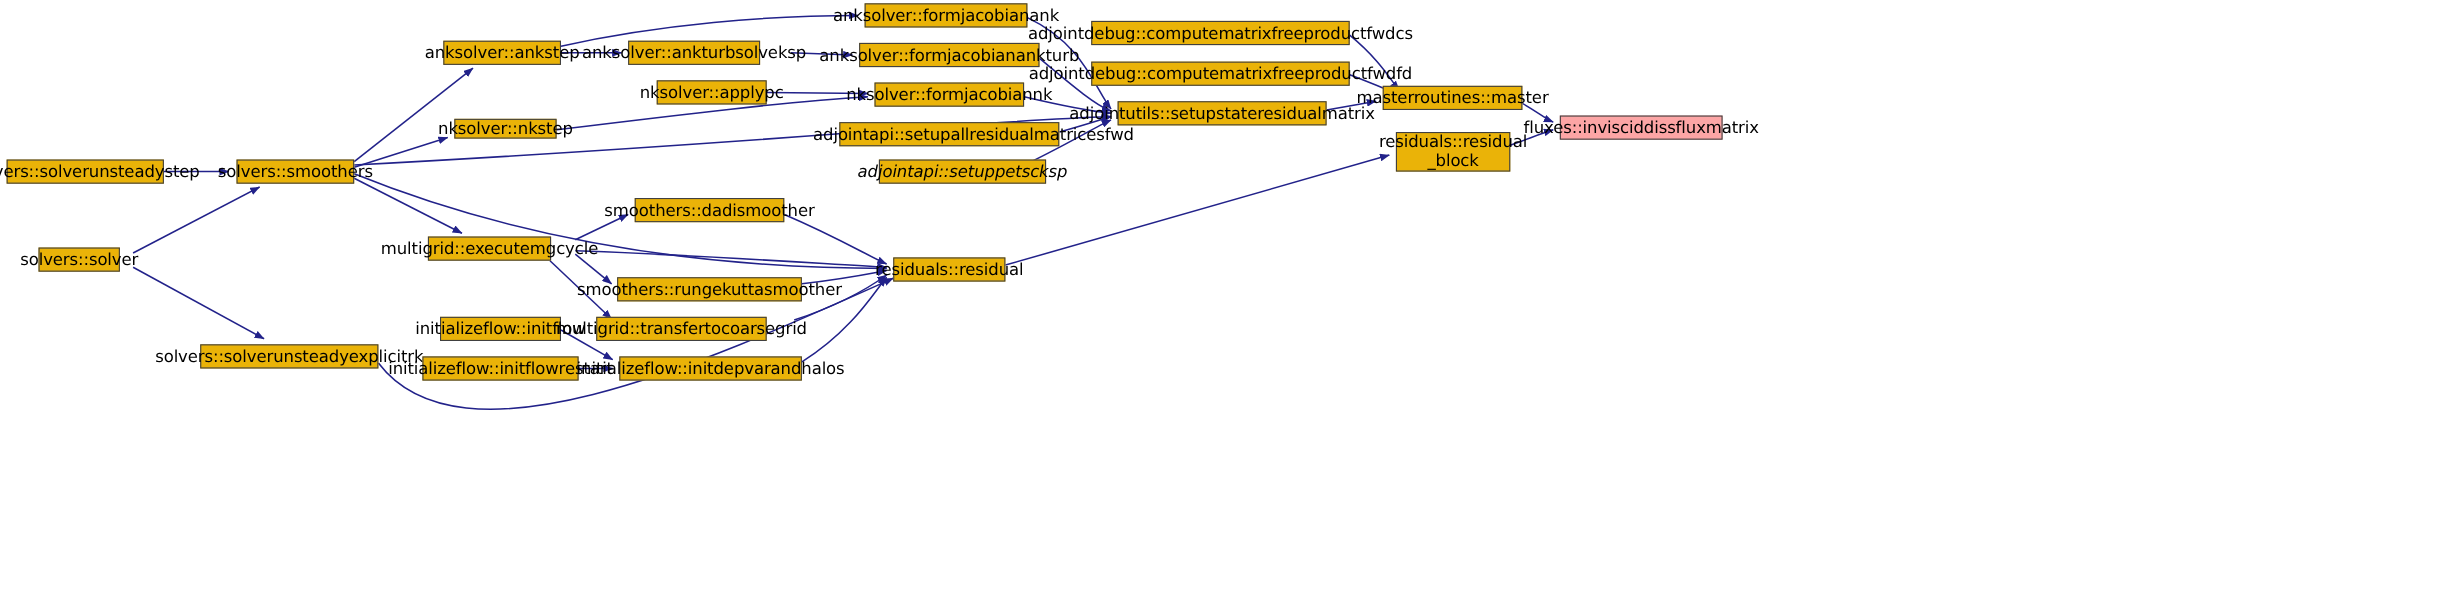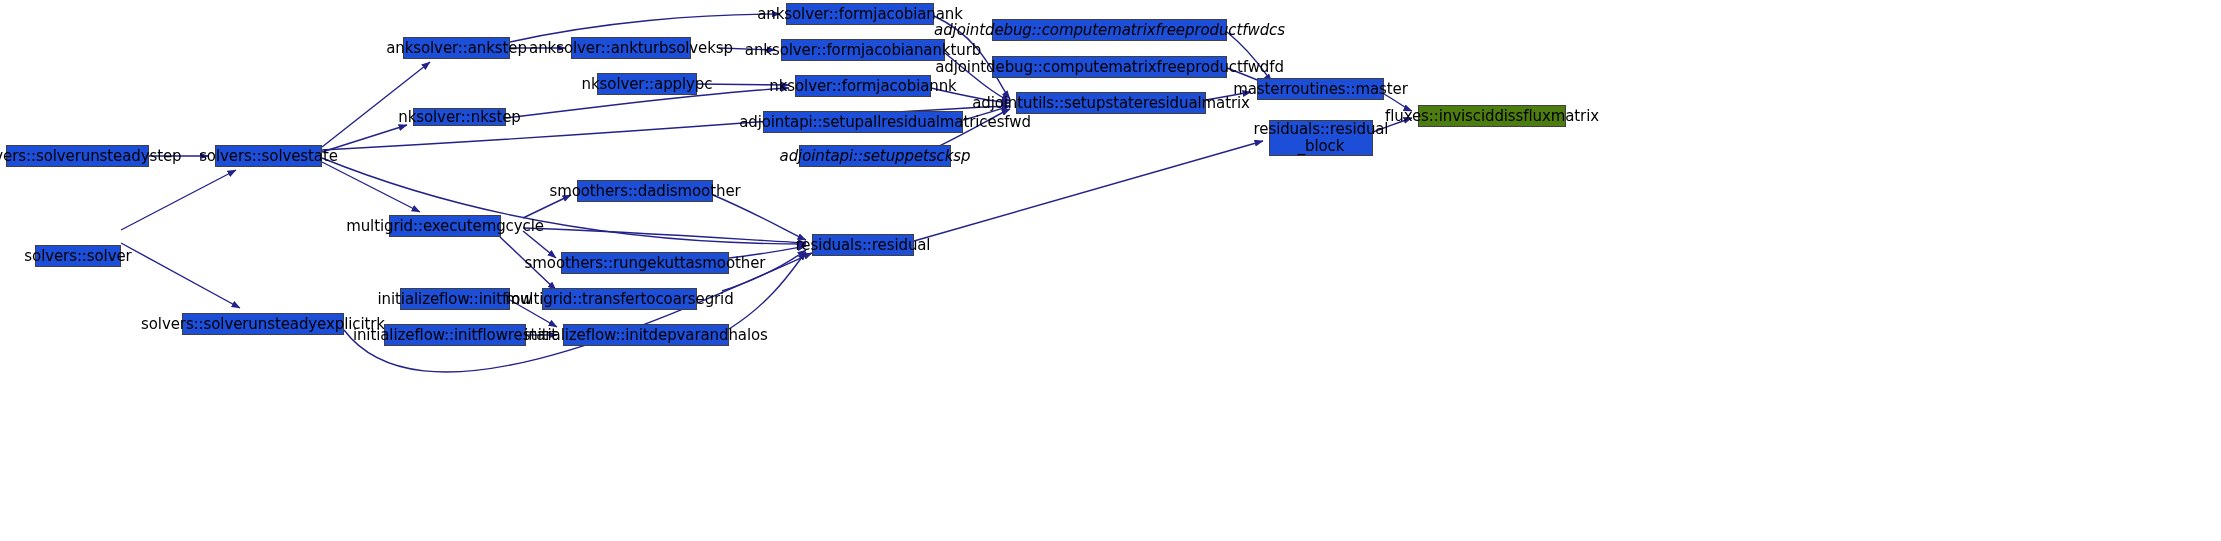--- a/index.html
+++ b/index.html
@@ -20,34 +20,34 @@
     left: 0;
     top: 0;
     width: 2221px;
     height: 541px;
     pointer-events: none;
   }
   .node {
     position: absolute;
     box-sizing: border-box;
     border: 1px solid #404040;
-    background: #1d4ed8;
+    background: #eab308;
     color: #000000;
     font-size: 15px;
     line-height: 1.12;
     display: flex;
     align-items: center;
     justify-content: center;
     text-align: center;
     white-space: pre;
     letter-spacing: -0.1px;
     z-index: 5;
   }
   .node.highlight {
-    background: #4d7c0f;
+    background: #fca5a5;
   }
   .node .lbl {
     display: block;
     padding: 0 5px;
   }
 </style>
 </head>
 <body>
 
 <div id="graph">
@@ -90,41 +90,41 @@
         <path d="M729,258 C765,254 790,249 806,246" fill="none" stroke="#22228a" stroke-width="1.4" marker-end="url(#arrow)"></path>
         <path d="M722,291 C770,275 795,258 806,250" fill="none" stroke="#22228a" stroke-width="1.4" marker-end="url(#arrow)"></path>
         <path d="M729,329 C775,300 795,265 806,252" fill="none" stroke="#22228a" stroke-width="1.4" marker-end="url(#arrow)"></path>
         <path d="M510,300 L557,327" fill="none" stroke="#22228a" stroke-width="1.4" marker-end="url(#arrow)"></path>
         <path d="M526,335 L557,335" fill="none" stroke="#22228a" stroke-width="1.4" marker-end="url(#arrow)"></path>
         <path d="M344,330 C420,430 640,330 812,253" fill="none" stroke="#22228a" stroke-width="1.4" marker-end="url(#arrow)"></path>
       </g>
   </svg>
   <div id="node-layer">
       <div class="node" style="left: 6px; top: 145px; width: 143px; height: 22px;"><span class="lbl">solvers::solverunsteadystep</span></div>
-      <div class="node" style="left: 215px; top: 145px; width: 107px; height: 22px;"><span class="lbl">solvers::solvestate</span></div>
-      <div class="node" style="left: 35px; top: 225px; width: 86px; height: 22px; margin-top: 20px;"><span class="lbl">solvers::solver</span></div>
+      <div class="node" style="left: 215px; top: 145px; width: 107px; height: 22px;"><span class="lbl">solvers::smoothers</span></div>
+      <div class="node" style="left: 35px; top: 225px; width: 74px; height: 22px;"><span class="lbl">solvers::solver</span></div>
       <div class="node" style="left: 182px; top: 313px; width: 162px; height: 22px;"><span class="lbl">solvers::solverunsteadyexplicitrk</span></div>
       <div class="node" style="left: 403px; top: 37px; width: 107px; height: 22px;"><span class="lbl">anksolver::ankstep</span></div>
       <div class="node" style="left: 413px; top: 108px; width: 93px; height: 18px;"><span class="lbl">nksolver::nkstep</span></div>
       <div class="node" style="left: 389px; top: 215px; width: 112px; height: 22px;"><span class="lbl">multigrid::executemgcycle</span></div>
       <div class="node" style="left: 400px; top: 288px; width: 110px; height: 22px;"><span class="lbl">initializeflow::initflow</span></div>
       <div class="node" style="left: 384px; top: 324px; width: 142px; height: 22px;"><span class="lbl">initializeflow::initflowrestart</span></div>
       <div class="node" style="left: 571px; top: 37px; width: 120px; height: 22px;"><span class="lbl">anksolver::ankturbsolveksp</span></div>
       <div class="node" style="left: 597px; top: 73px; width: 100px; height: 22px;"><span class="lbl">nksolver::applypc</span></div>
       <div class="node" style="left: 577px; top: 180px; width: 136px; height: 22px;"><span class="lbl">smoothers::dadismoother</span></div>
       <div class="node" style="left: 561px; top: 252px; width: 168px; height: 22px;"><span class="lbl">smoothers::rungekuttasmoother</span></div>
       <div class="node" style="left: 542px; top: 288px; width: 155px; height: 22px;"><span class="lbl">multigrid::transfertocoarsegrid</span></div>
       <div class="node" style="left: 563px; top: 324px; width: 166px; height: 22px;"><span class="lbl">initializeflow::initdepvarandhalos</span></div>
       <div class="node" style="left: 786px; top: 3px; width: 148px; height: 22px;"><span class="lbl">anksolver::formjacobianank</span></div>
       <div class="node" style="left: 781px; top: 39px; width: 164px; height: 22px;"><span class="lbl">anksolver::formjacobianankturb</span></div>
       <div class="node" style="left: 795px; top: 75px; width: 136px; height: 22px;"><span class="lbl">nksolver::formjacobiannk</span></div>
       <div class="node" style="left: 763px; top: 111px; width: 200px; height: 22px; padding-left: 44px;"><span class="lbl">adjointapi::setupallresidualmatricesfwd</span></div>
       <div class="node" style="left: 799px; top: 145px; width: 152px; height: 22px; font-style: italic;"><span class="lbl">adjointapi::setuppetscksp</span></div>
       <div class="node" style="left: 812px; top: 234px; width: 102px; height: 22px;"><span class="lbl">residuals::residual</span></div>
-      <div class="node" style="left: 992px; top: 19px; width: 235px; height: 22px; font-style: italic;"><span class="lbl">adjointdebug::computematrixfreeproductfwdcs</span></div>
+      <div class="node" style="left: 992px; top: 19px; width: 235px; height: 22px;"><span class="lbl">adjointdebug::computematrixfreeproductfwdcs</span></div>
       <div class="node" style="left: 992px; top: 56px; width: 235px; height: 22px;"><span class="lbl">adjointdebug::computematrixfreeproductfwdfd</span></div>
       <div class="node" style="left: 1016px; top: 92px; width: 190px; height: 22px;"><span class="lbl">adjointutils::setupstateresidualmatrix</span></div>
       <div class="node" style="left: 1257px; top: 78px; width: 127px; height: 22px;"><span class="lbl">masterroutines::master</span></div>
       <div class="node" style="left: 1269px; top: 120px; width: 104px; height: 36px;"><span class="lbl">residuals::residual
 _block</span></div>
       <div class="node highlight" style="left: 1418px; top: 105px; width: 148px; height: 22px;"><span class="lbl">fluxes::invisciddissfluxmatrix</span></div>
     </div>
 </div>
 
 </body></html>

